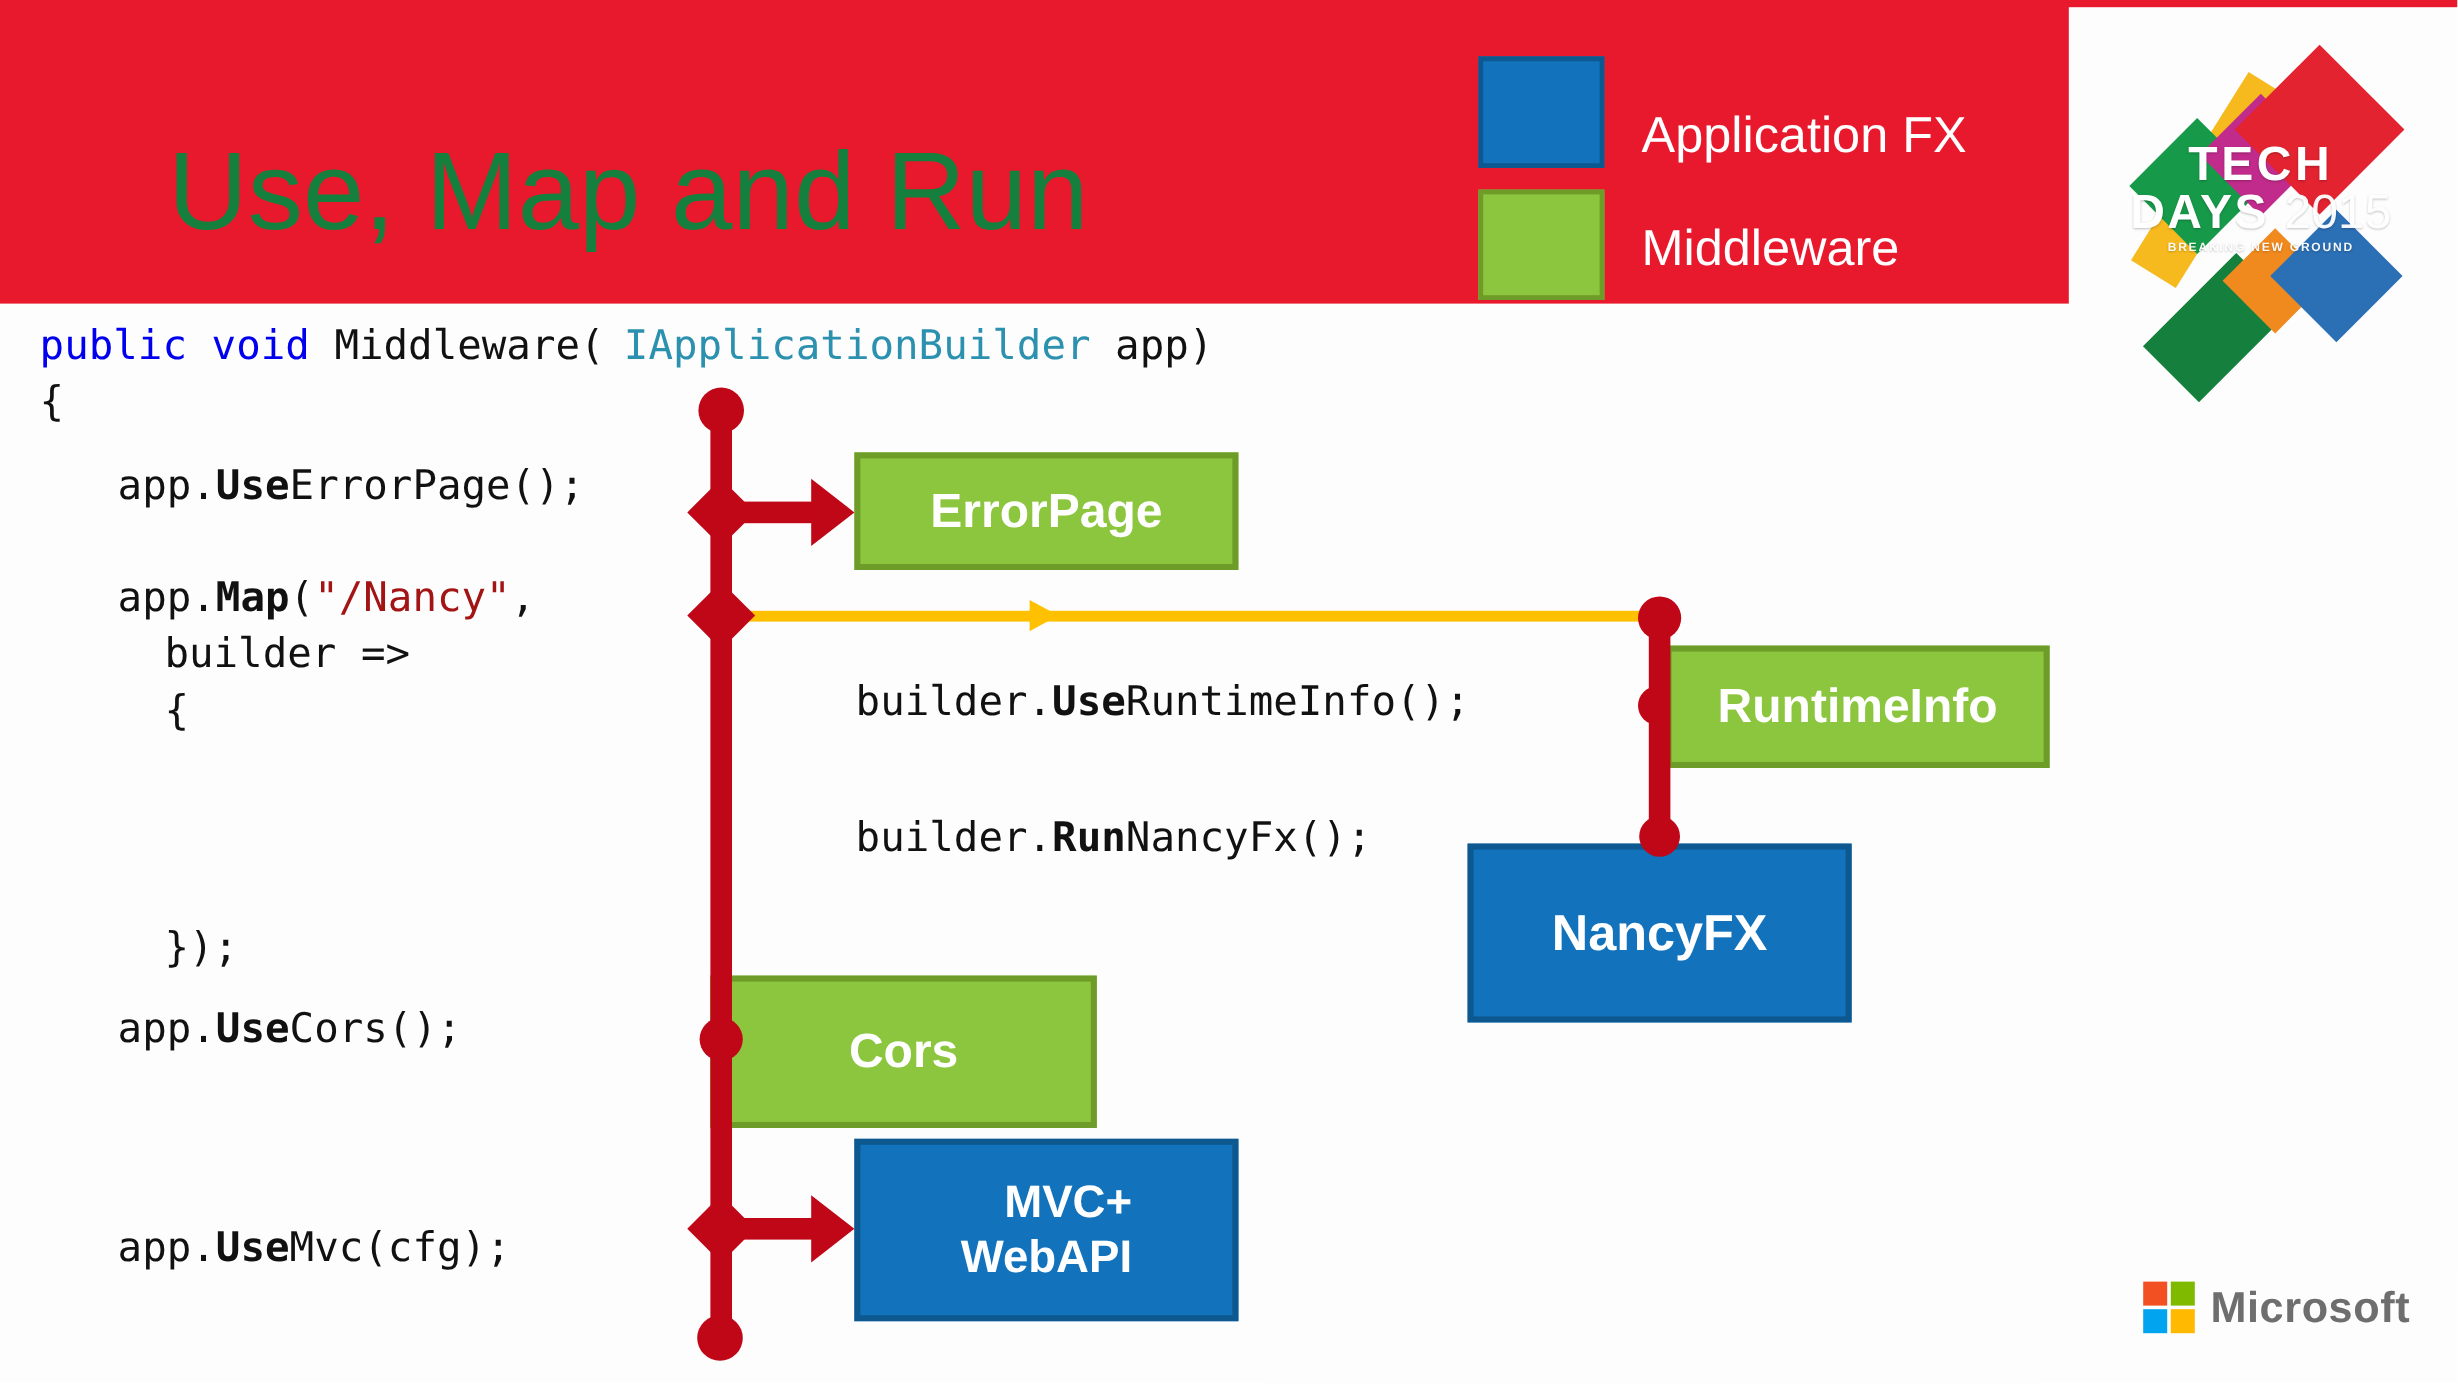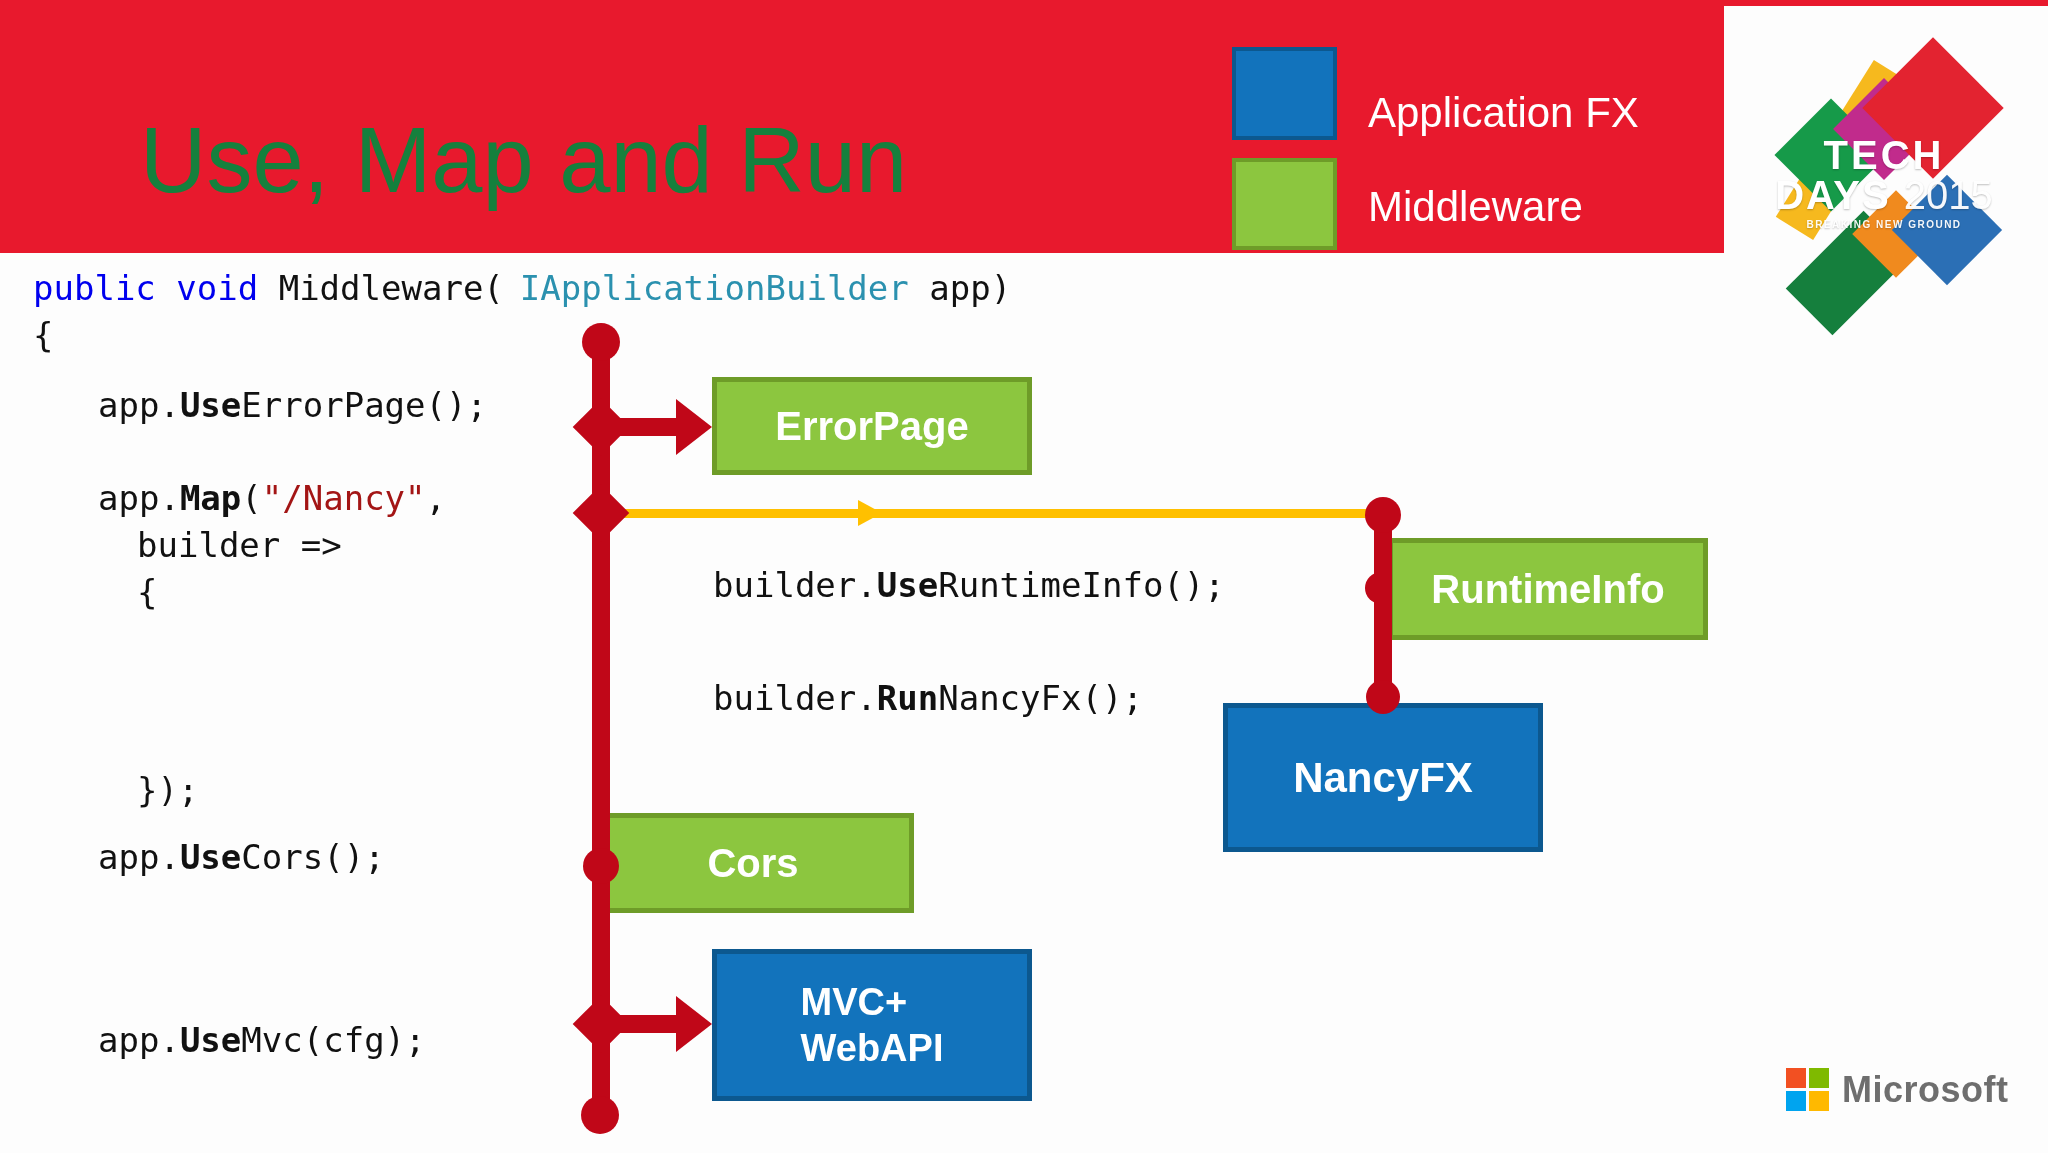--- a/index.html
+++ b/index.html
@@ -22,21 +22,21 @@
   
   .td-logo{position:absolute;left:1753px;top:33px;width:262px;height:286px;}
   .td-shape{position:absolute;}
   .td-yellow{left:-2px;top:95px;width:185px;height:44px;background:#F6B91E;transform:rotate(-58deg);}
   .td-teal{left:38px;top:82px;width:80px;height:80px;background:#169A49;transform:rotate(45deg);}
   .td-magenta{left:95px;top:60px;width:72px;height:72px;background:#C12B8C;transform:rotate(45deg);}
   .td-red{left:130px;top:25px;width:100px;height:100px;background:#E32330;transform:rotate(45deg);}
   .td-dgreen{left:62px;top:185px;width:66px;height:110px;background:#157F3D;transform:rotate(45deg);}
   .td-orange{left:112px;top:170px;width:62px;height:62px;background:#F08A1E;transform:rotate(45deg);}
   .td-blue{left:155px;top:158px;width:78px;height:78px;background:#2B6FB5;transform:rotate(45deg);}
-  .td-text{position:absolute;left:18px;top:84px;width:226px;text-align:center;color:#fff;text-shadow:0 1px 2px rgba(0,0,0,.25);margin-top:18px;}
+  .td-text{position:absolute;left:18px;top:84px;width:226px;text-align:center;color:#fff;text-shadow:0 1px 2px rgba(0,0,0,.25);}
   .td-line1{font-size:40px;font-weight:800;letter-spacing:3px;line-height:1.0;}
   .td-line2{font-size:40px;font-weight:800;letter-spacing:2px;line-height:1.0;white-space:nowrap;}
   .td-year{font-weight:400;opacity:.95;letter-spacing:0;}
   .td-tagline{font-size:10px;font-weight:600;letter-spacing:1.5px;margin-top:4px;opacity:.95;}
 
   
   .code-line{position:absolute;margin:0;white-space:pre;font-family:"DejaVu Sans Mono","Liberation Mono",monospace;font-size:34px;line-height:48px;color:var(--code_text,#111);}
   .seg-kw{color:var(--code_keyword,#0000EE);}
   .seg-type{color:var(--code_type,#2B91AF);margin-left:16px;}
   .seg-str{color:var(--code_string,#A31515);}
@@ -47,27 +47,27 @@
   .cl3{left:98px;top:474px;}
   .cl4{left:137px;top:521px;}
   .cl5{left:137px;top:568px;}
   .cl6{left:137px;top:766px;}
   .cl7{left:98px;top:833px;}
   .cl8{left:98px;top:1016px;}
   .cl9{left:713px;top:561px;}
   .cl10{left:713px;top:674px;}
 
   
-  .box{position:absolute;box-sizing:border-box;display:flex;align-items:center;justify-content:center;color:#fff;font-weight:700;text-align:left;z-index:1;}
+  .box{position:absolute;box-sizing:border-box;display:flex;align-items:center;justify-content:center;color:#fff;font-weight:700;text-align:right;z-index:1;}
   .box-green{background:var(--middleware_green,#8CC63F);border:5px solid var(--middleware_green_border,#6E9C28);}
   .box-blue{background:var(--appfx_blue,#1273BC);border:5px solid var(--appfx_blue_border,#0C588F);}
   .box-errorpage{left:712px;top:377px;width:320px;height:98px;font-size:40px;}
   .box-runtimeinfo{left:1388px;top:538px;width:320px;height:102px;font-size:40px;z-index:2;}
   .box-nancyfx{left:1223px;top:703px;width:320px;height:149px;font-size:42px;}
-  .box-cors{left:592px;top:813px;width:322px;height:100px;font-size:40px;}
+  .box-cors{left:592px;top:813px;width:322px;height:127px;font-size:40px;}
   .box-mvc{left:712px;top:949px;width:320px;height:152px;font-size:38px;line-height:1.22;}
 
   .flow{position:absolute;background:var(--diagram_red,#C00718);}
   .line-main{left:592px;top:342px;width:18px;height:773px;z-index:3;}
   .line-right{left:1374px;top:515px;width:18px;height:190px;z-index:3;}
   .shaft{height:18px;z-index:3;}
   .shaft-1{left:601px;top:418px;width:80px;}
   .shaft-3{left:601px;top:1015px;width:80px;}
   .ahead{position:absolute;width:0;height:0;border-top:28px solid transparent;border-bottom:28px solid transparent;border-left:36px solid var(--diagram_red,#C00718);z-index:3;}
   .ahead-1{left:676px;top:399px;}

